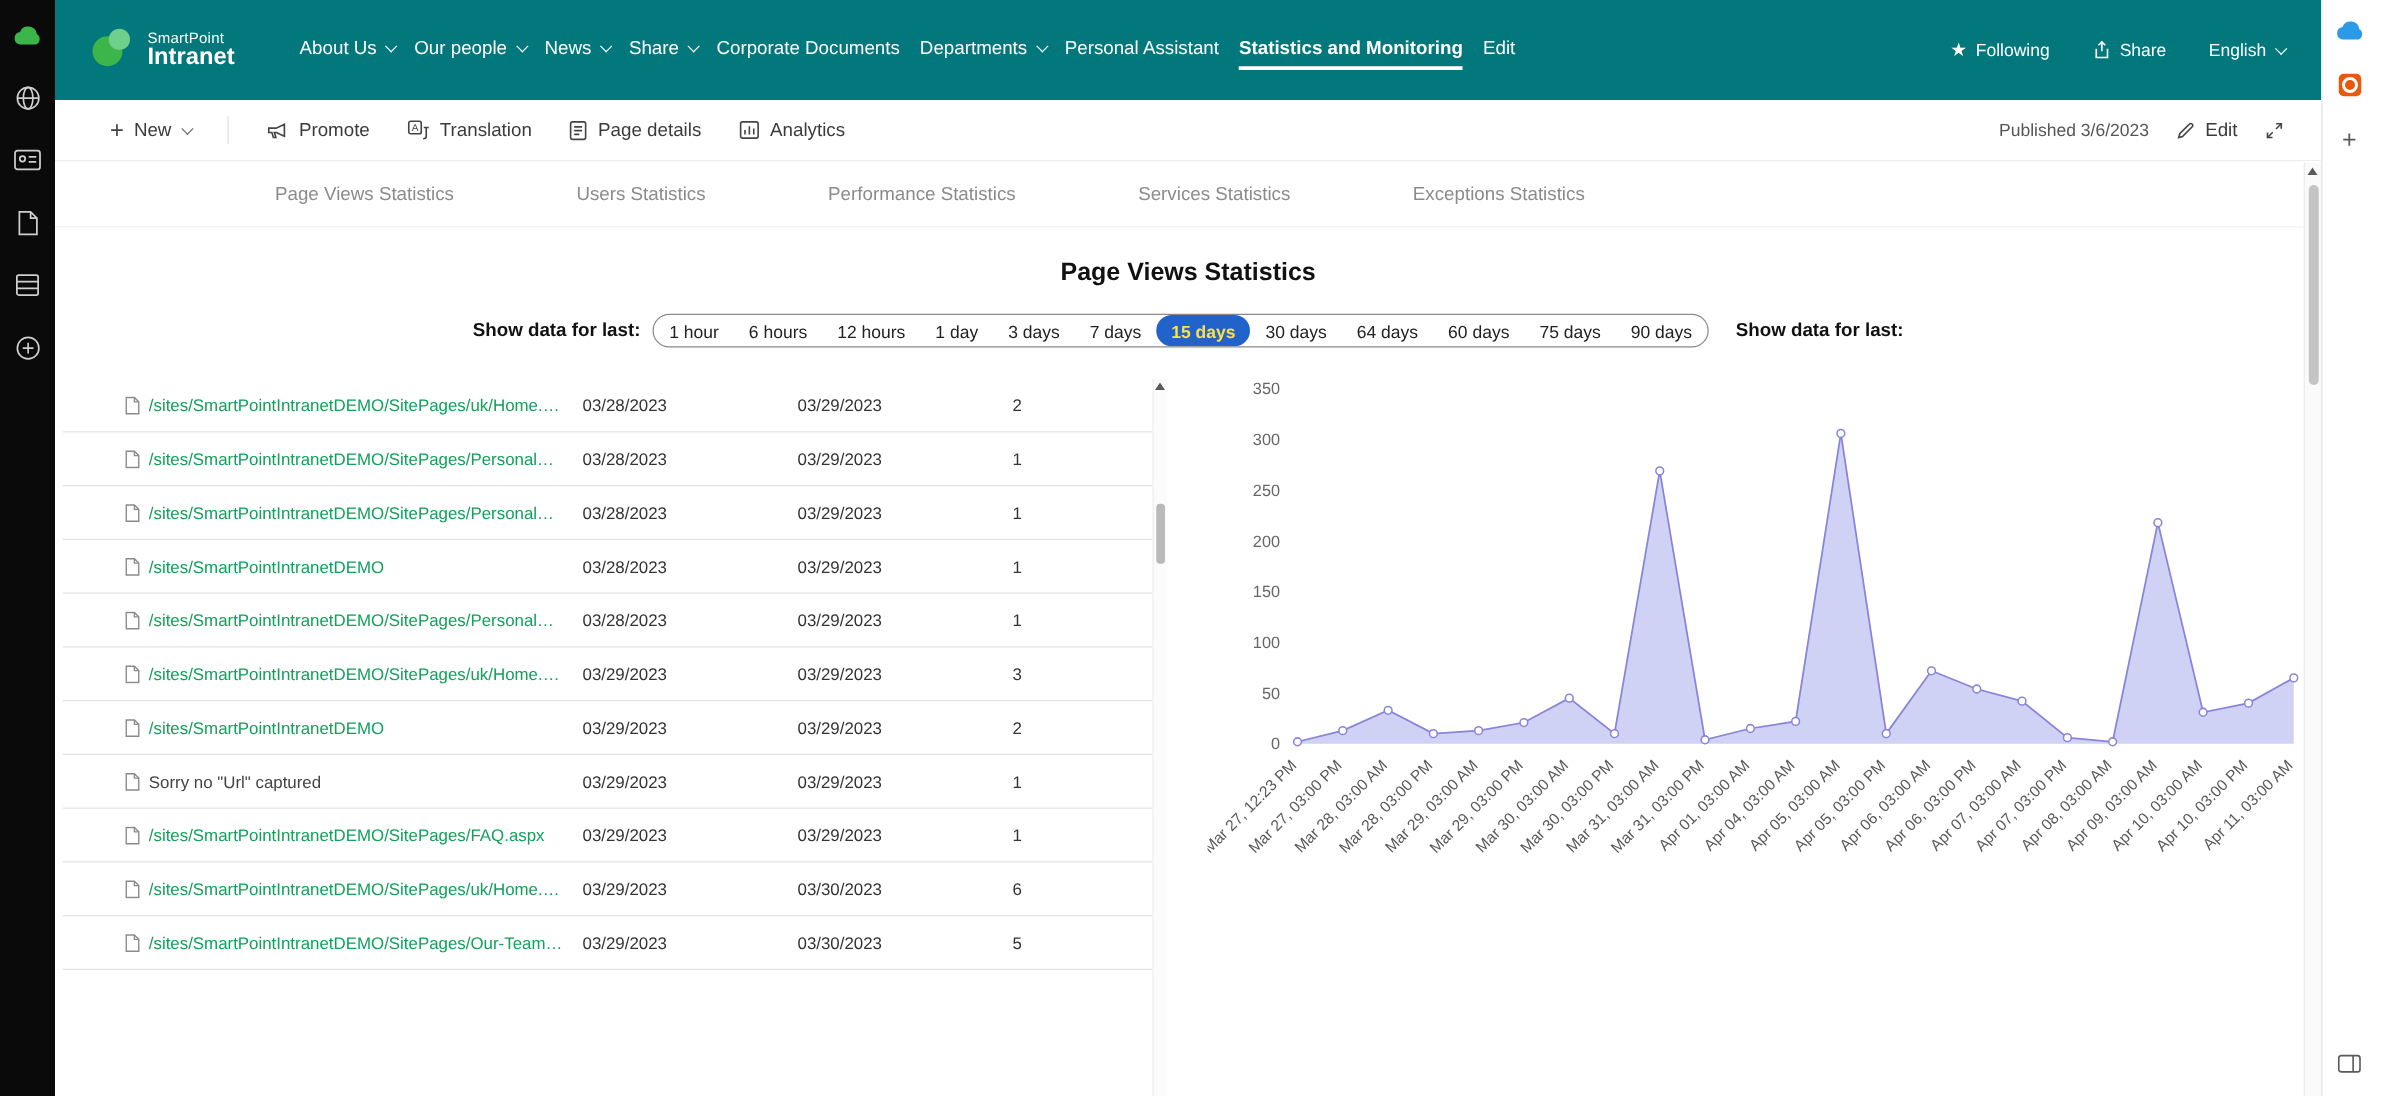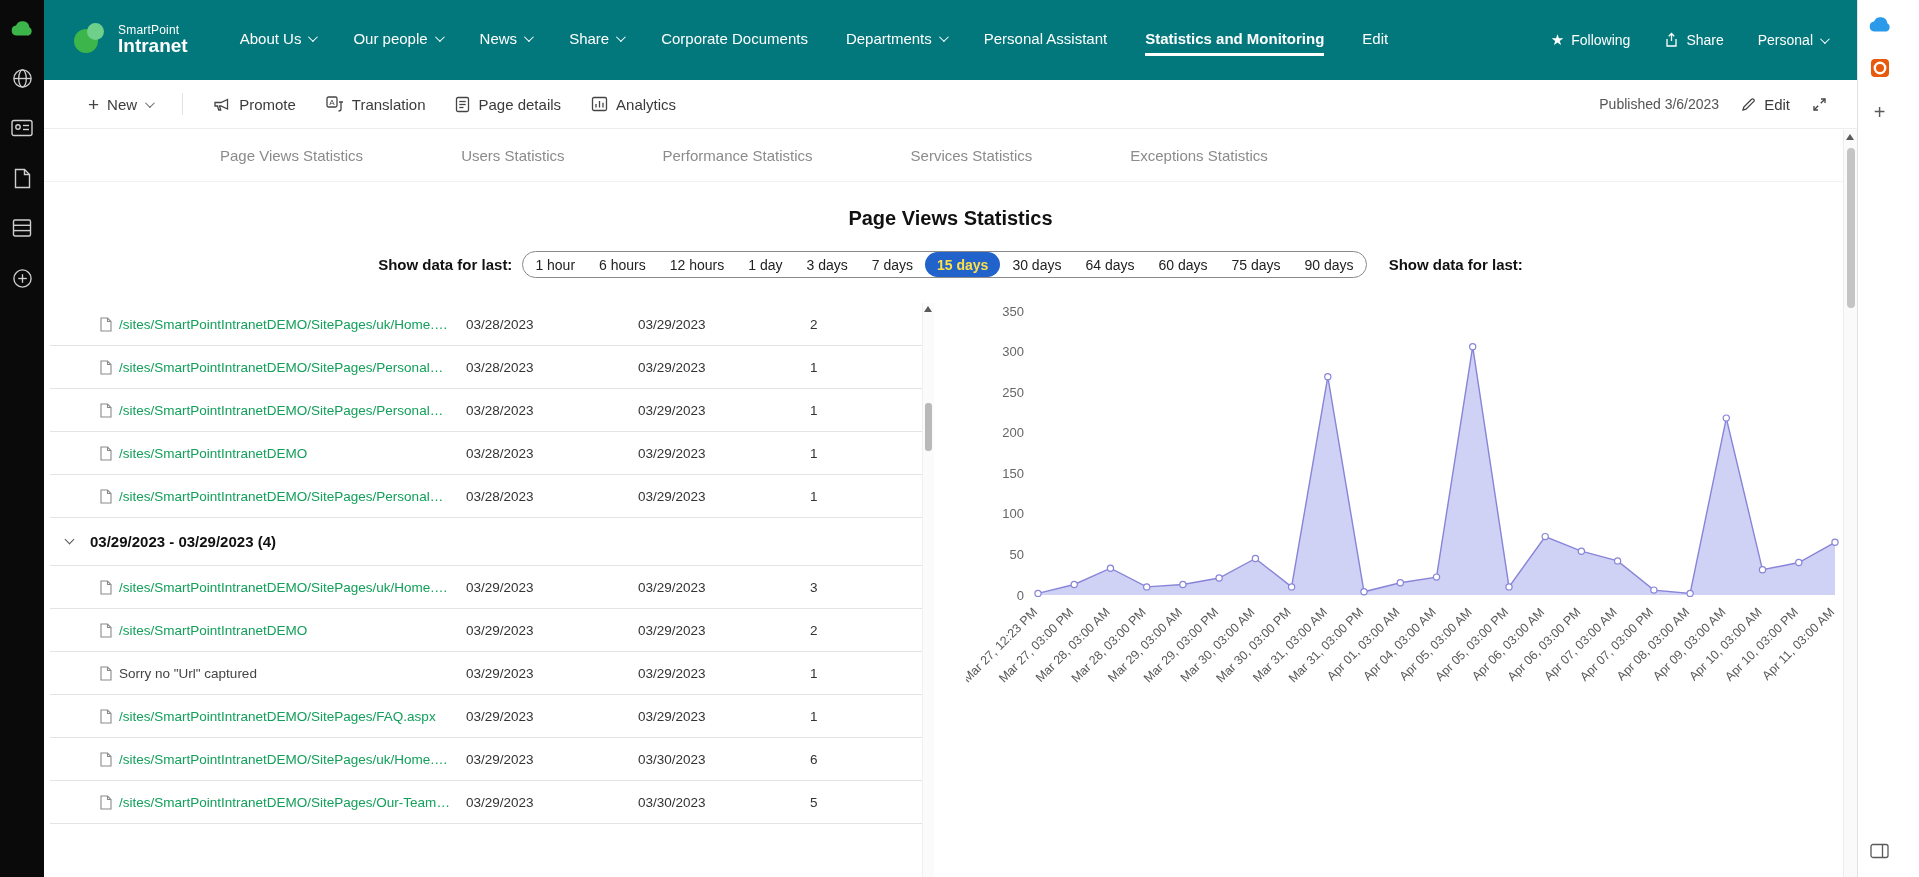--- a/index.html
+++ b/index.html
@@ -26,21 +26,21 @@
     height: 80px; flex: none; background: var(--header-teal, #03787c);
     display: flex; align-items: center; color: #fff; padding: 0 30px 0 30px;
   }
   .brand { display: flex; align-items: center; gap: 10px; margin-right: 52px; cursor: pointer; }
   .logo-mark { position: relative; width: 34px; height: 34px; }
   .logo-mark .c1 { position: absolute; left: 0; top: 6px; width: 24px; height: 24px; border-radius: 50%; background: var(--brand-green, #3cb54a); }
   .logo-mark .c2 { position: absolute; left: 13px; top: 0; width: 17px; height: 17px; border-radius: 50%; background: #6fd08c; }
   .brand-text { display: flex; flex-direction: column; line-height: 1.05; }
   .brand-line1 { font-size: 12px; letter-spacing: .2px; }
   .brand-line2 { font-size: 19px; font-weight: 700; }
-  .nav-items { display: flex; align-items: center; gap: 38px; font-size: 15px; }
+  .nav-items { display: flex; align-items: center; gap: 16px; font-size: 15px; }
   .nav-item { display: flex; align-items: center; gap: 7px; cursor: pointer; white-space: nowrap; padding: 6px 0; border-bottom: 3px solid transparent; }
   .nav-item.active { font-weight: 700; border-bottom-color: #fff; }
   .chev {
     width: 7px; height: 7px; flex: none;
     border-right: 1.6px solid currentColor; border-bottom: 1.6px solid currentColor;
     transform: rotate(45deg) translateY(-2px); display: inline-block;
   }
   .nav-right { margin-left: auto; display: flex; align-items: center; gap: 34px; font-size: 14px; }
   .nav-right-item { display: flex; align-items: center; gap: 7px; cursor: pointer; white-space: nowrap; }
   .star { font-size: 15px; }
@@ -232,21 +232,21 @@
           <span style="display:flex;">
             <svg width="15" height="16" viewBox="0 0 15 16" fill="none" stroke="#fff" stroke-width="1.3">
                 <path d="M3 7 v7 h9 V7"></path>
                 <path d="M7.5 9 V1.8"></path>
                 <path d="M4.8 4.2 7.5 1.5 10.2 4.2"></path>
               </svg>
           </span>
           <span>Share</span>
         </span>
         <span class="nav-right-item">
-          <span>Personal</span>
+          <span>English</span>
           <i class="chev"></i>
         </span>
       </div>
     </header>
 
     <div class="cmdbar">
       <span class="cmd-item">
         <span class="plus-glyph">+</span>
         <span>New</span>
         <i class="chev cmd-chev"></i>
@@ -413,24 +413,20 @@
                   <svg width="12" height="15" viewBox="0 0 12 15" fill="none" stroke="#8a8a8a" stroke-width="1.1">
                     <path d="M1 1 h6.5 l3.5 3.5 V14 H1 z"></path>
                     <path d="M7.5 1 v3.5 H11"></path>
                   </svg>
                 </span>
                 <span class="url-link">/sites/SmartPointIntranetDEMO/SitePages/PersonalAssistant.a...</span>
               </span>
               <span class="row-date">03/28/2023</span>
               <span class="row-date">03/29/2023</span>
               <span class="row-count">1</span>
-            </div>
-            <div class="group-header">
-              <i class="chev g-chev"></i>
-              <span class="group-title">03/29/2023 - 03/29/2023 (4)</span>
             </div>
             <div class="list-row">
               <span class="row-url">
                 <span class="doc-ic">
                   <svg width="12" height="15" viewBox="0 0 12 15" fill="none" stroke="#8a8a8a" stroke-width="1.1">
                     <path d="M1 1 h6.5 l3.5 3.5 V14 H1 z"></path>
                     <path d="M7.5 1 v3.5 H11"></path>
                   </svg>
                 </span>
                 <span class="url-link">/sites/SmartPointIntranetDEMO/SitePages/uk/Home.aspx</span>

